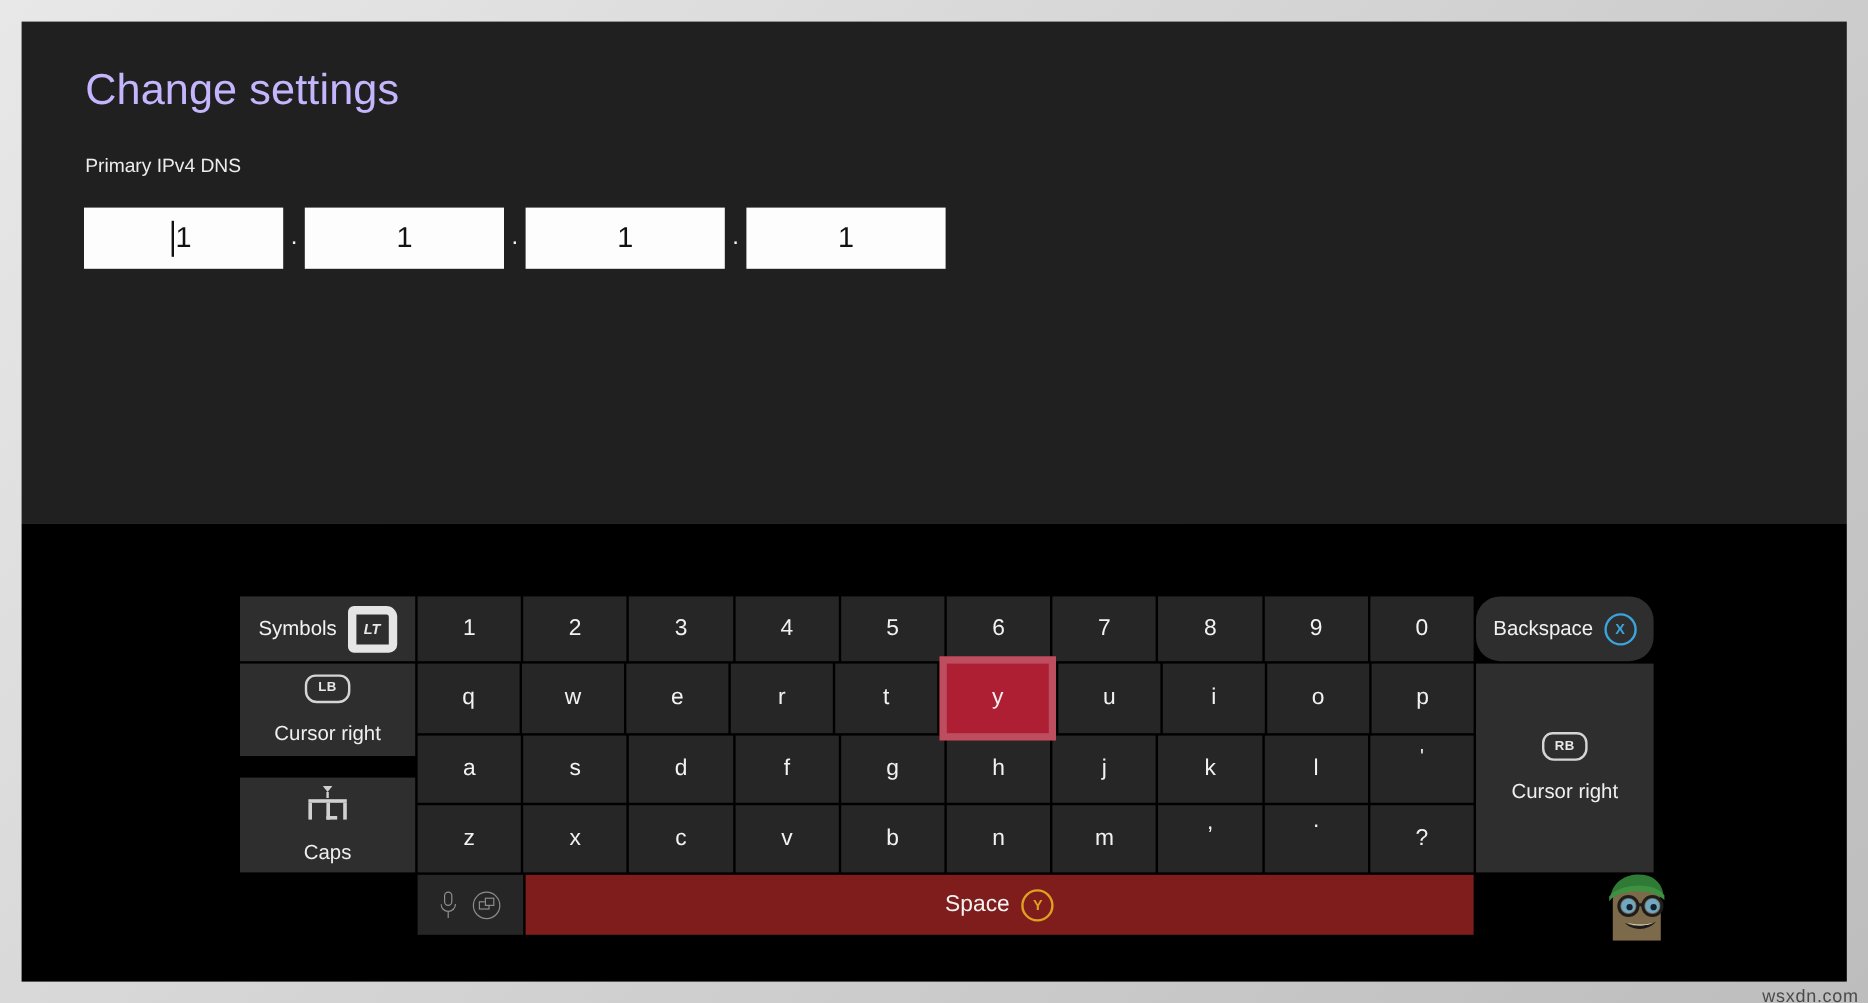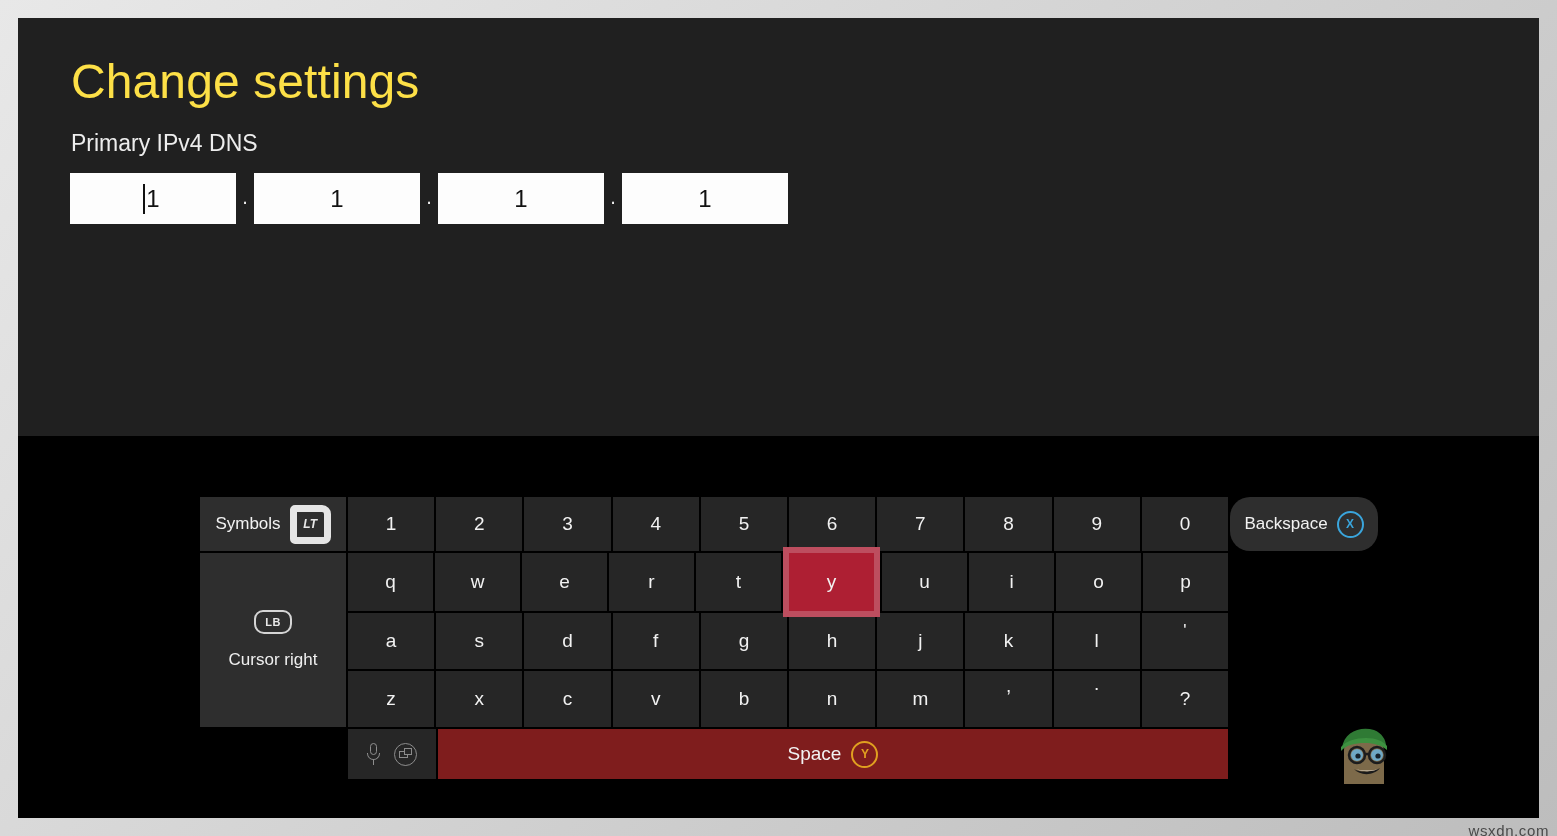--- a/index.html
+++ b/index.html
@@ -29,32 +29,32 @@
     top: 18px;
     width: 1521px;
     height: 418px;
     background: #202020;
   }
 
   #page-title {
     position: absolute;
     left: 53px;
     top: 36px;
-    font-size: 48px;
+    font-size: 36px;
     font-weight: 300;
-    color: #fde047;
+    color: #c4b5fd;
     letter-spacing: 0.1px;
     white-space: nowrap;
   }
 
   #field-label {
     position: absolute;
     left: 53px;
     top: 112px;
-    font-size: 23px;
+    font-size: 16px;
     font-weight: 400;
     color: #ededed;
     white-space: nowrap;
   }
 
   #octet-row {
     position: absolute;
     left: 52px;
     top: 155px;
     display: flex;
@@ -407,20 +407,32 @@
         </div>
       </div>
 
       <div class="kb-row" style="height:174px;">
 
         <div class="side-col">
           <div class="key-tall" style="height:114px;">
             <span class="badge-bumper">LB</span>
             <span>Cursor right</span>
           </div>
+          <div class="key-tall" style="height:116px;">
+            <span class="icon-caps">
+              <i class="arr"></i>
+                <i class="stem1"></i>
+                <i class="bar"></i>
+              <i class="legl"></i>
+                <i class="legc"></i>
+                <i class="legr"></i>
+                <i class="footc"></i>
+            </span>
+            <span>Caps</span>
+          </div>
         </div>
 
         <div class="main-cols">
 
           <div class="kb-row kb-row-mid">
             <div class="key key-char">q</div>
             <div class="key key-char">w</div>
             <div class="key key-char">e</div>
             <div class="key key-char">r</div>
             <div class="key key-char">t</div>
@@ -453,20 +465,24 @@
             <div class="key key-char">n</div>
             <div class="key key-char">m</div>
             <div class="key key-char comma">,</div>
             <div class="key key-char period">.</div>
             <div class="key key-char">?</div>
           </div>
 
         </div>
 
         <div class="side-col right">
+          <div class="key-tall" style="height:114px;">
+            <span class="badge-bumper">RB</span>
+            <span>Cursor right</span>
+          </div>
         </div>
       </div>
 
       <div class="kb-row kb-row-space">
         <div class="side-col" style="flex:0 0 146px;"></div>
         <div class="key-aux">
           <span class="icon-mic">
             <i class="cap"></i>
               <i class="arc"></i>
               <i class="base"></i>

